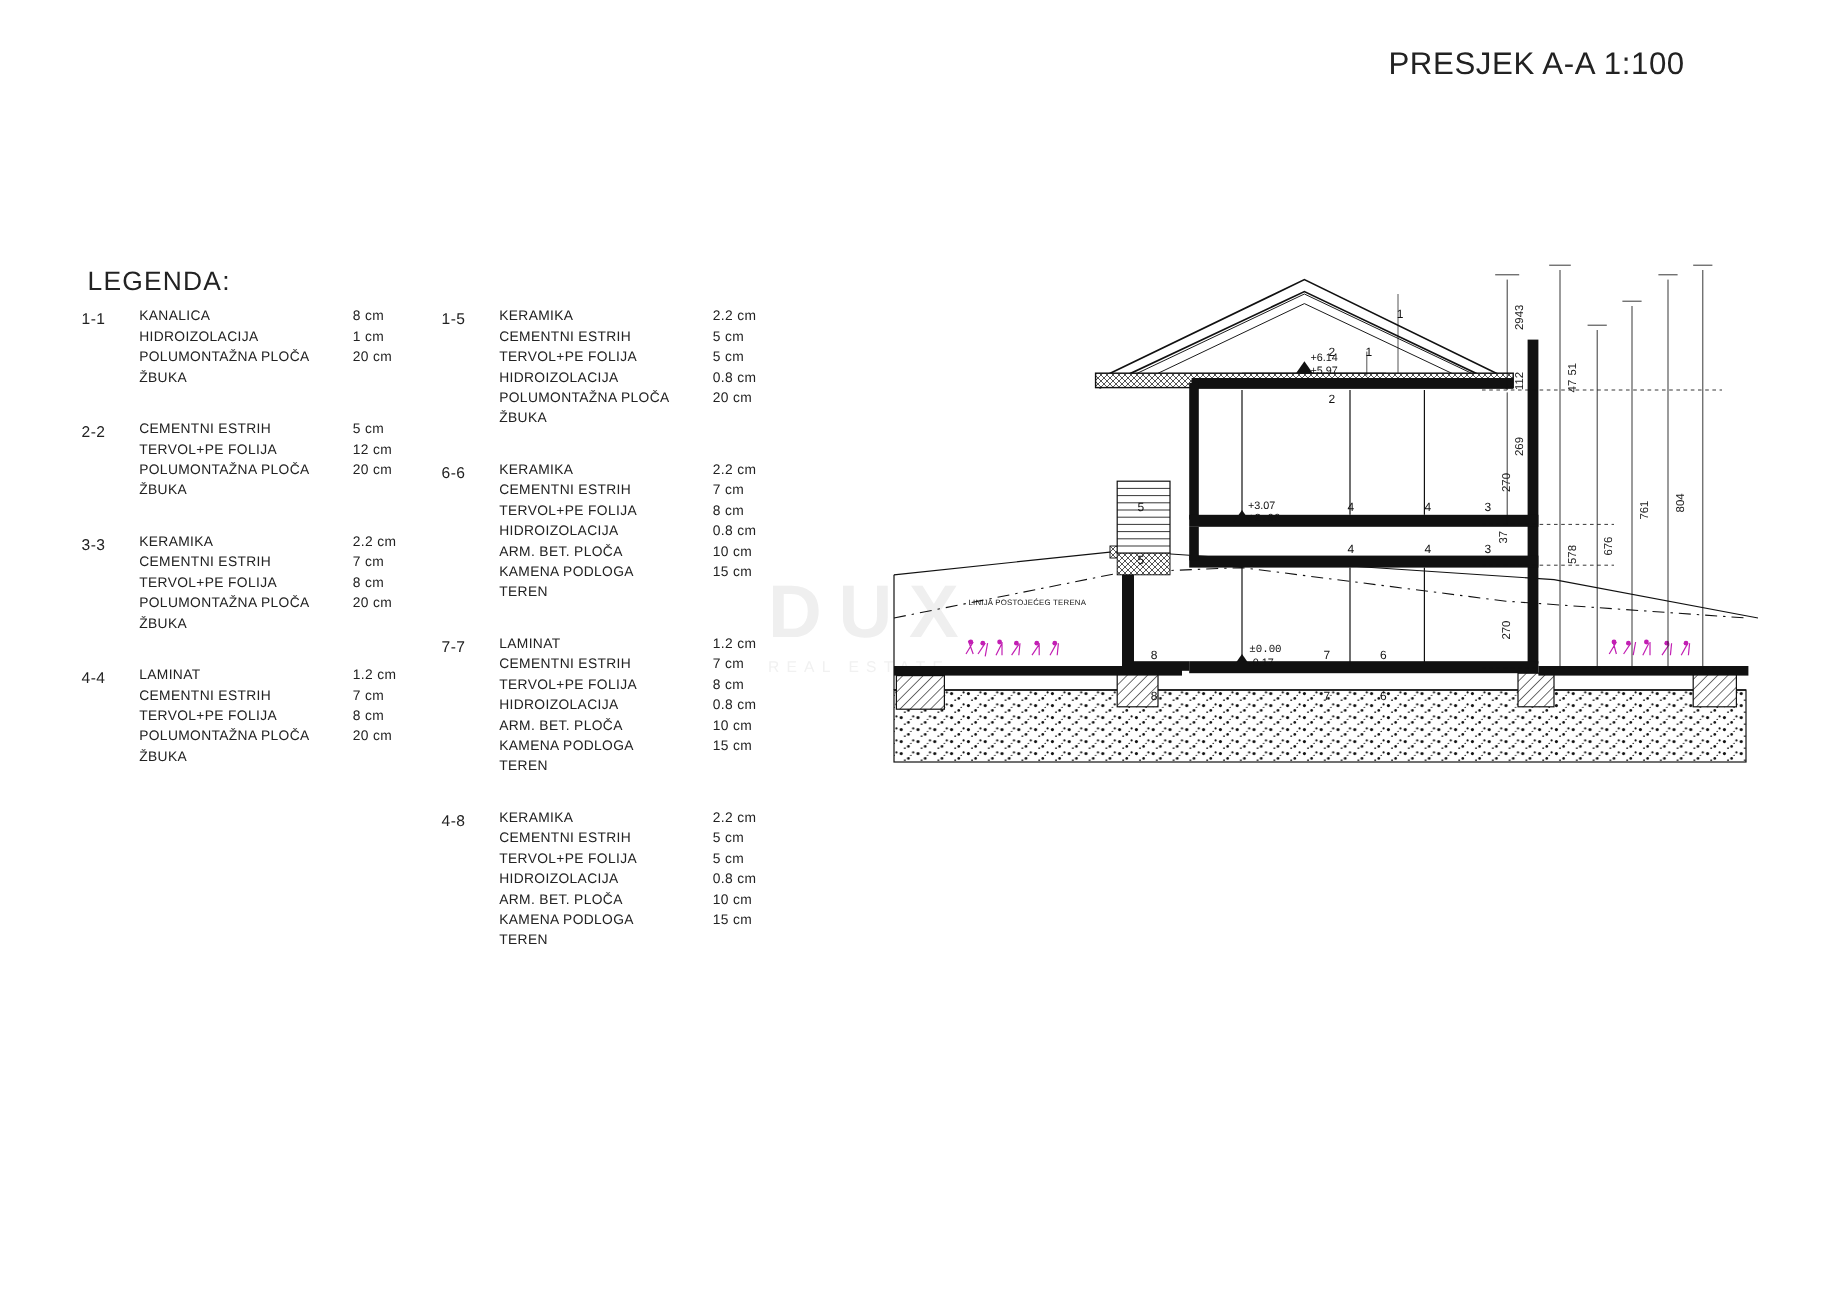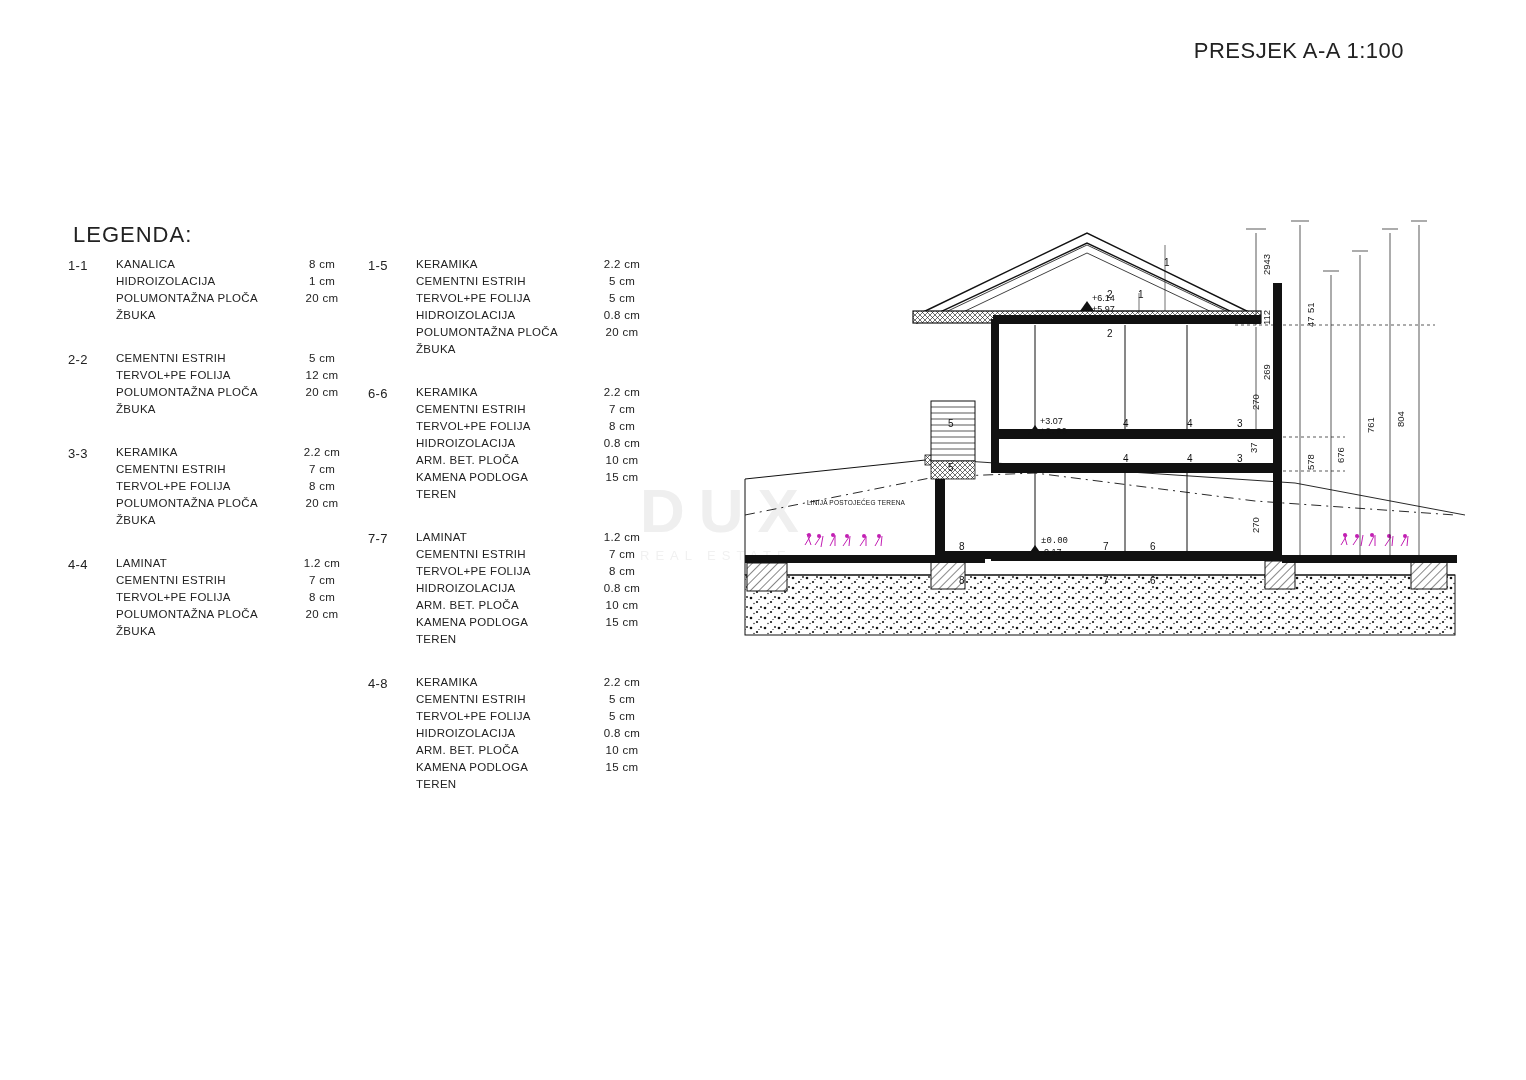--- a/index.html
+++ b/index.html
@@ -16,21 +16,21 @@
     overflow: hidden;
   }
   .sheet {
     position: absolute;
     inset: 0;
   }
   #section-title {
     position: absolute;
     right: 122px;
     top: 38px;
-    font-size: 22px;
+    font-size: 26px;
     letter-spacing: 0.5px;
     color: #222;
     white-space: nowrap;
     margin-left: 40px;
   }
   #legend-title {
     position: absolute;
     left: 73px;
     top: 222px;
     font-size: 22px;
@@ -61,21 +61,21 @@
   }
   .legend-line {
     position: relative;
     height: 17px;
     font-size: 11.5px;
     letter-spacing: 0.3px;
     color: #222;
     white-space: nowrap;
   }
   .legend-line .lbl { position: absolute; left: 0; top: 0; }
-  .legend-line .val { position: absolute; left: 178px; top: 0; text-align: center; width: 56px; }
+  .legend-line .val { position: absolute; left: 178px; top: 0; text-align: left; width: 56px; }
 
   
   #watermark {
     position: absolute;
     left: 640px;
     top: 480px;
     width: 260px;
     height: 120px;
     pointer-events: none;
   }

